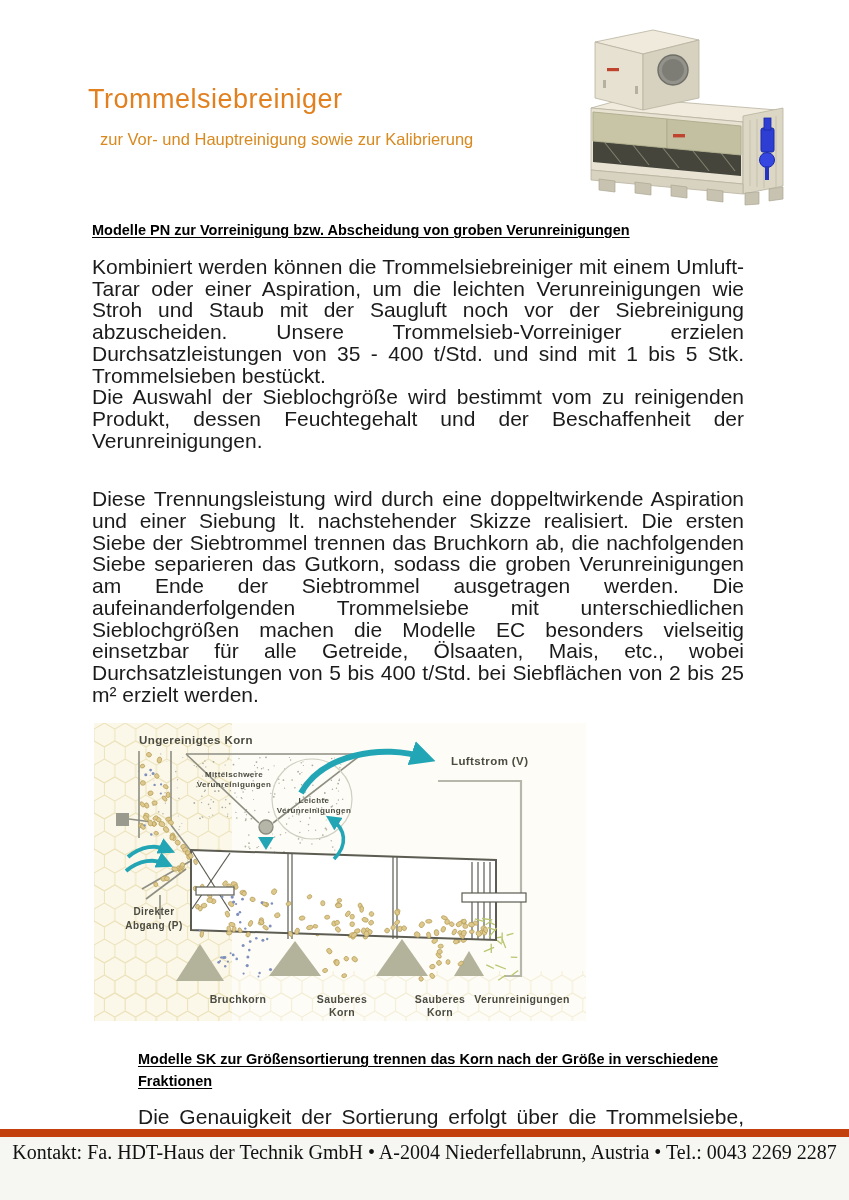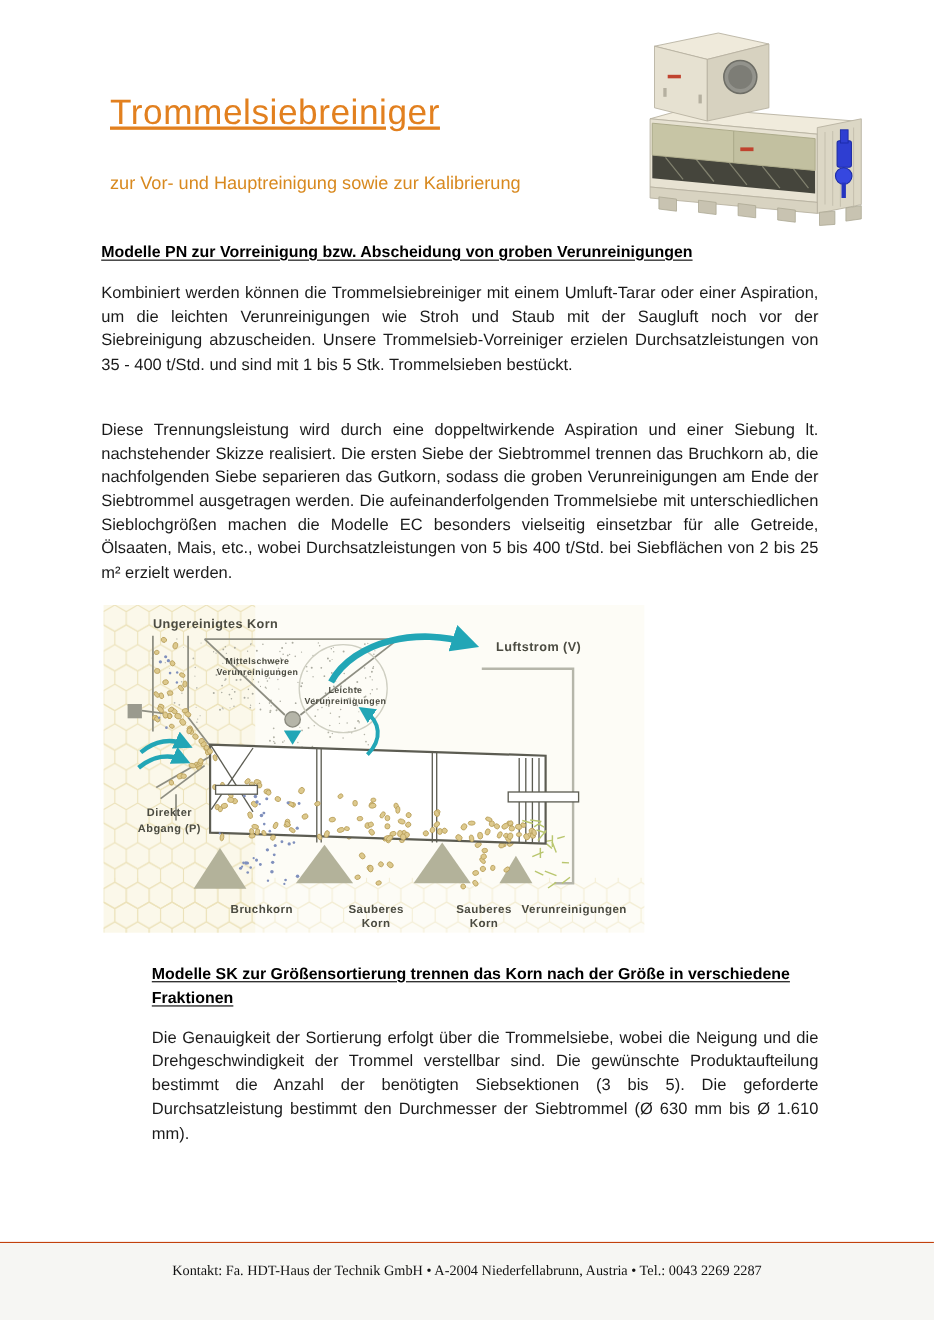--- a/index.html
+++ b/index.html
@@ -2,49 +2,49 @@
 <html><head>
 <meta charset="utf-8">
 <style>
   * { margin:0; padding:0; box-sizing:border-box; }
   html,body { background:#ffffff; }
   .page {
     position:relative; width:849px; height:1200px; background:#ffffff;
     font-family:"Liberation Sans","DejaVu Sans",sans-serif; color:#1b1b1b; overflow:hidden;
   }
   .doc-title {
-    position:absolute; left:100px; top:84px;
-    font-size:32px; font-weight:400; letter-spacing:.5px; color:#e2801f;text-decoration:underline;
+    position:absolute; left:88px; top:84px;
+    font-size:27px; font-weight:400; letter-spacing:.5px; color:#e2801f;
   }
   .doc-subtitle {
-    position:absolute; left:100px; top:158px;
+    position:absolute; left:100px; top:130px;
     font-size:16.5px; font-weight:400; color:#d8891f;
   }
   .machine { position:absolute; left:577px; top:24px; width:220px; height:192px; }
   .content { position:absolute; left:92px; top:219px; width:652px; }
   .content h2 {
     font-size:14.5px; font-weight:700; line-height:22px; color:#000;
     text-decoration:underline; text-underline-offset:2px;
   }
   .content p {
-    font-size:15px; line-height:21.7px; text-align:justify; color:#1b1b1b;
+    font-size:21px; line-height:21.7px; text-align:justify; color:#1b1b1b;
   }
   .content section.first p.lead { margin-top:15px; }
   #section-ec { margin-top:37px; }
   #section-ec p { margin-top:14px; }
   #section-sk { margin-top:27px;margin-left:46px; }
   #section-sk p { margin-top:14px; }
   .diagram { margin-top:18px; margin-left:2px; width:492px; height:298px; }
   .diagram svg { display:block; }
   .diagram text { font-family:"Liberation Sans","DejaVu Sans",sans-serif; fill:#4b4b41; font-weight:600; letter-spacing:.4px; }
   footer.page-footer {
     position:absolute; left:0; right:0; top:1129px; bottom:0;
-    background:#f6f6f3; border-top:1px solid #c2410c;
+    background:#f6f6f3; border-top:8px solid #c2410c;
     font-family:"Liberation Serif","DejaVu Serif",serif; color:#111;
-    text-align:center; padding-top:11px; font-size:13px; line-height:28px;
+    text-align:center; padding-top:1px; font-size:20px; line-height:28px;
   }
 </style>
 </head>
 <body>
 
 <div class="page">
 
   <h1 class="doc-title">Trommelsiebreiniger</h1>
   <div class="doc-subtitle">zur Vor- und Hauptreinigung sowie zur Kalibrierung</div>
 
@@ -100,20 +100,21 @@
         <rect x="188" y="142" width="4" height="14" fill="#2434c0"></rect>
       </g>
     </svg>
   </div>
 
   <div class="content">
 
     <section class="first" id="section-pn">
       <h2>Modelle PN zur Vorreinigung bzw. Abscheidung von groben Verunreinigungen</h2>
       <p class="lead">Kombiniert werden können die Trommelsiebreiniger mit einem Umluft-Tarar oder einer Aspiration, um die leichten Verunreinigungen wie Stroh und Staub mit der Saugluft noch vor der Siebreinigung abzuscheiden. Unsere Trommelsieb-Vorreiniger erzielen Durchsatzleistungen von 35 - 400 t/Std. und sind mit 1 bis 5 Stk. Trommelsieben bestückt.</p>
+      <p>Die Auswahl der Sieblochgröße wird bestimmt vom zu reinigenden Produkt, dessen Feuchtegehalt und der Beschaffenheit der Verunreinigungen.</p>
     </section>
 
     <section id="section-ec">
       <p>Diese Trennungsleistung wird durch eine doppeltwirkende Aspiration und einer Siebung lt. nachstehender Skizze realisiert. Die ersten Siebe der Siebtrommel trennen das Bruchkorn ab, die nachfolgenden Siebe separieren das Gutkorn, sodass die groben Verunreinigungen am Ende der Siebtrommel ausgetragen werden. Die aufeinanderfolgenden Trommelsiebe mit unterschiedlichen Sieblochgrößen machen die Modelle EC besonders vielseitig einsetzbar für alle Getreide, Ölsaaten, Mais, etc., wobei Durchsatzleistungen von 5 bis 400 t/Std. bei Siebflächen von 2 bis 25 m² erzielt werden.</p>
     </section>
 
     <figure class="diagram">
       <svg width="492" height="298" viewBox="0 0 492 298" xmlns="http://www.w3.org/2000/svg">
         <defs>
           <pattern id="hexp" width="20.8" height="36" patternUnits="userSpaceOnUse">

